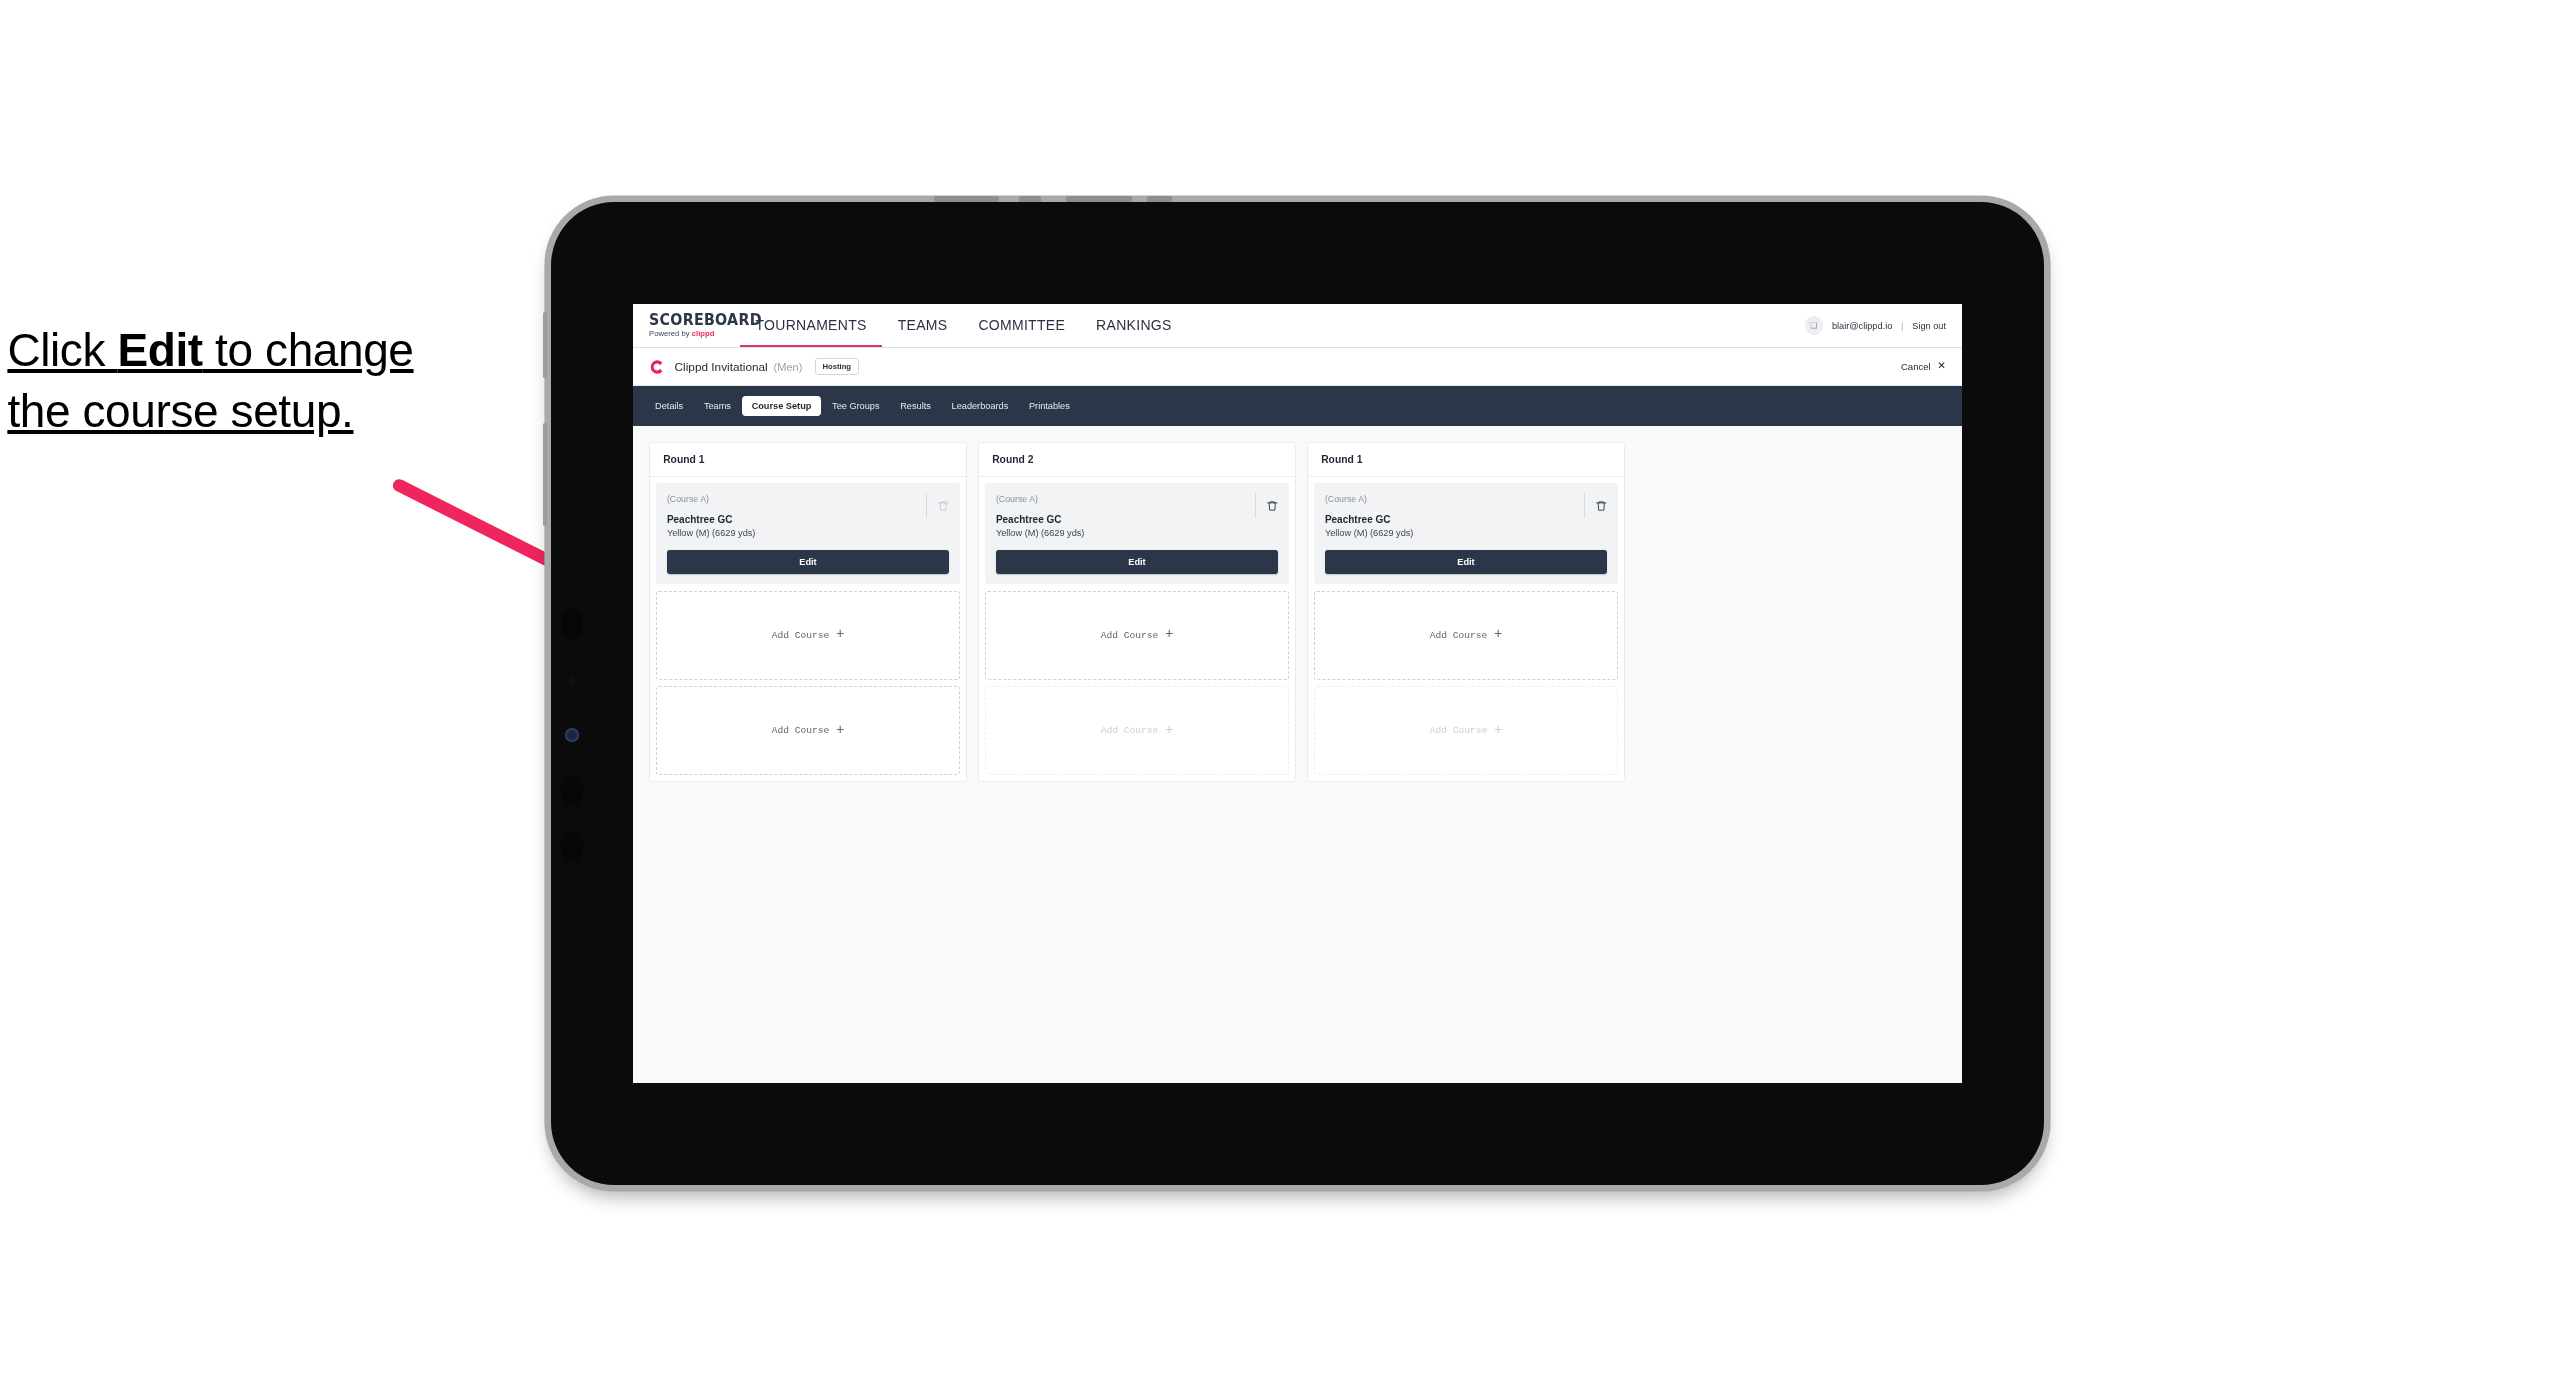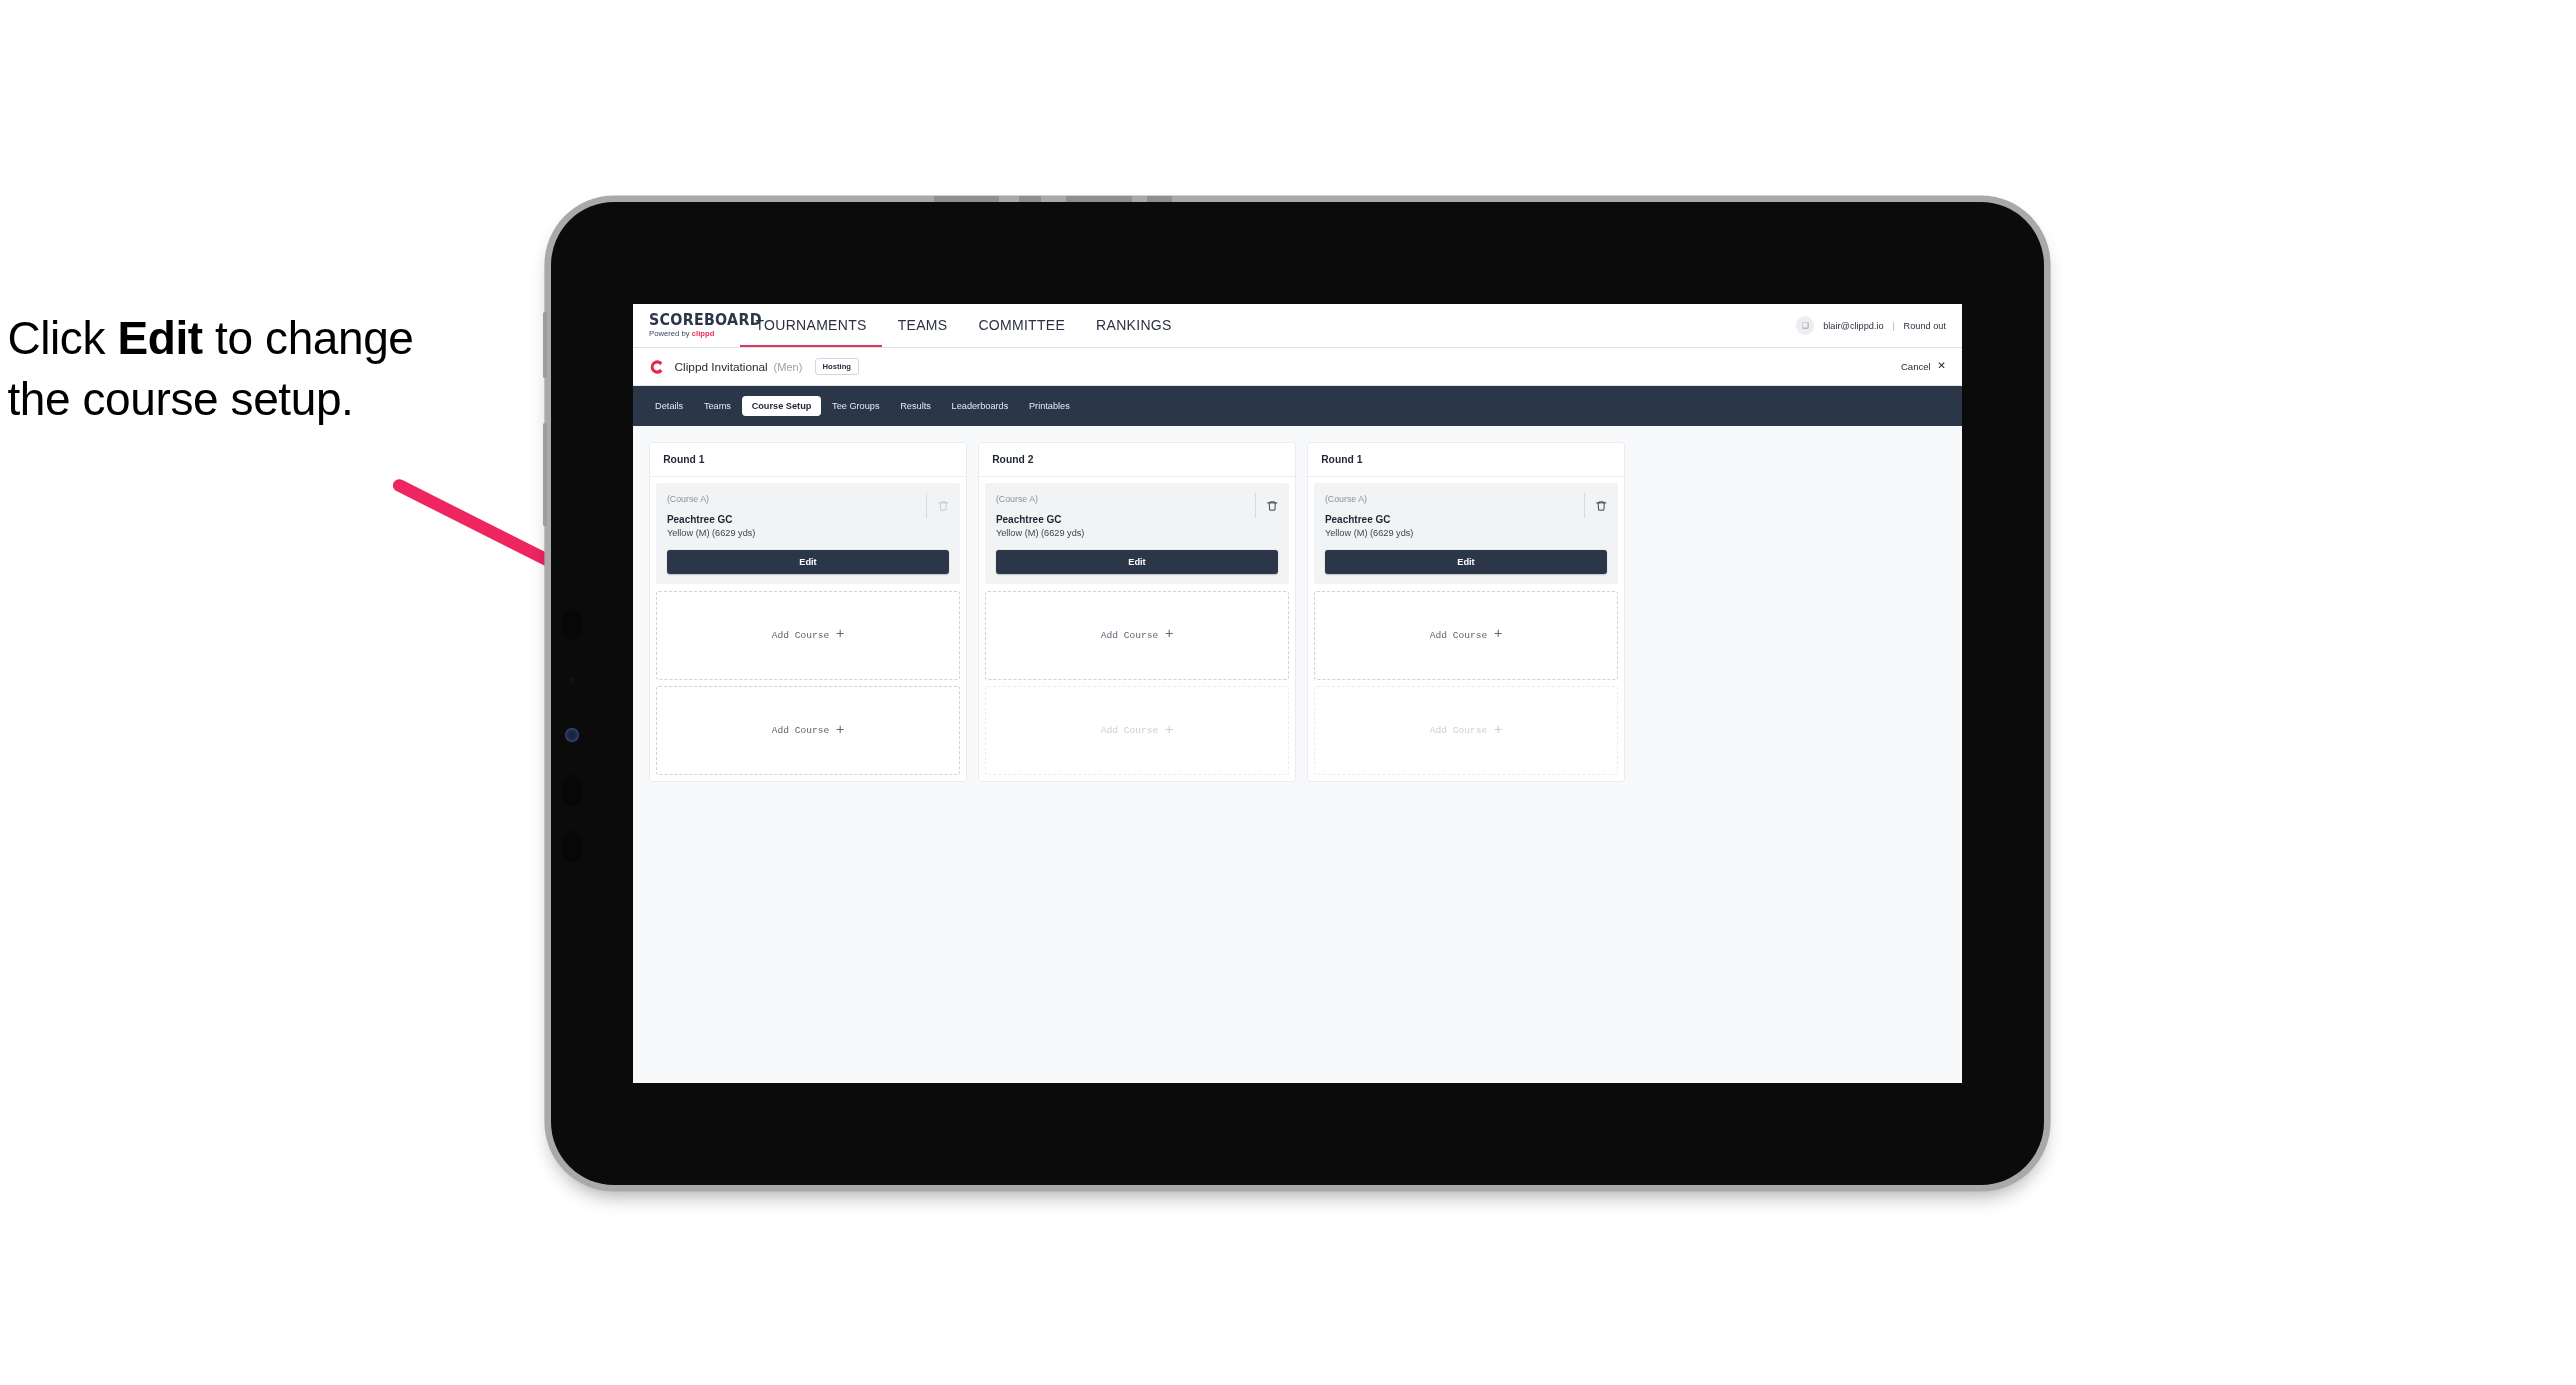--- a/index.html
+++ b/index.html
@@ -12,27 +12,28 @@
     height: 1386px;
     position: relative;
     overflow: hidden;
     font-family: "Liberation Sans", sans-serif;
   }
 
   
   #annotation {
     position: absolute;
     left: 7.4px;
-    top: 308px;
+    top: 320px;
     width: 412px;
     font-size: 46px;
     line-height: 1.32;
     color: #000000;
     font-family: "Liberation Sans", sans-serif;
     letter-spacing: -0.4px;
+    text-decoration: underline;
   }
   #annotation b { font-weight: 700; }
 
   #arrow-svg {
     position: absolute;
     left: 383px;
     top: 456px;
     width: 309px;
     height: 206px;
     pointer-events: none;
@@ -397,21 +398,21 @@
       <div id="mainnav">
         <div class="mainnav-item active">TOURNAMENTS</div>
         <div class="mainnav-item">TEAMS</div>
         <div class="mainnav-item">COMMITTEE</div>
         <div class="mainnav-item">RANKINGS</div>
       </div>
       <div id="account">
         <div id="avatar">❑</div>
         <div id="account-email">blair@clippd.io</div>
         <div id="account-sep">|</div>
-        <div id="signout">Round out</div>
+        <div id="signout">Sign out</div>
       </div>
     </div>
 
     <div id="tourheader">
       <svg id="tour-logo" viewBox="0 0 24 24">
         <path d="M20 5.4 A10 10 0 1 0 20 18.6 L16.6 14.6 A5.2 5.2 0 1 1 16.6 9.4 Z" fill="#e4264f"></path>
       </svg>
       <div id="tour-name">Clippd Invitational</div>
       <div id="tour-gender">(Men)</div>
       <div id="tour-badge">Hosting</div>

